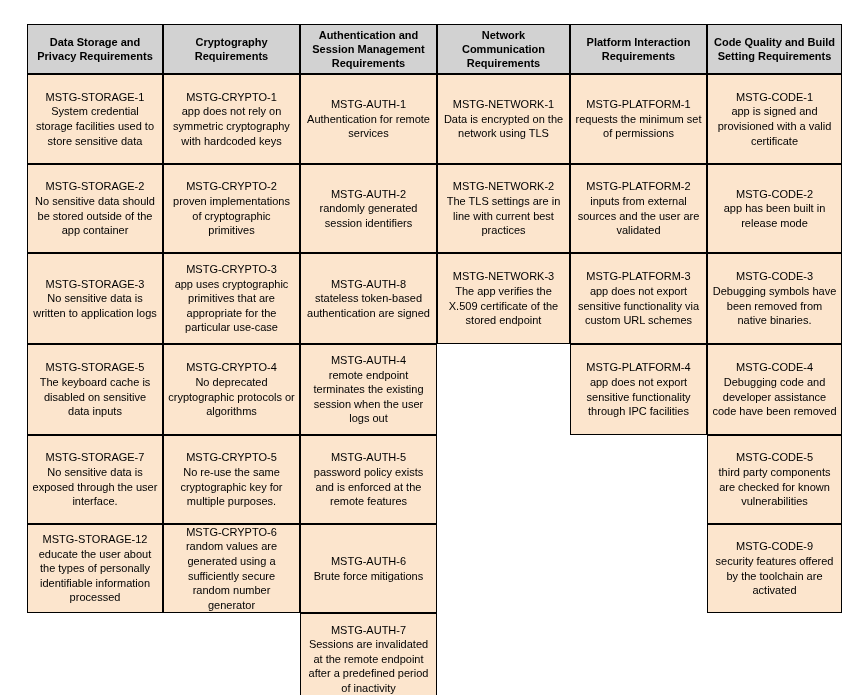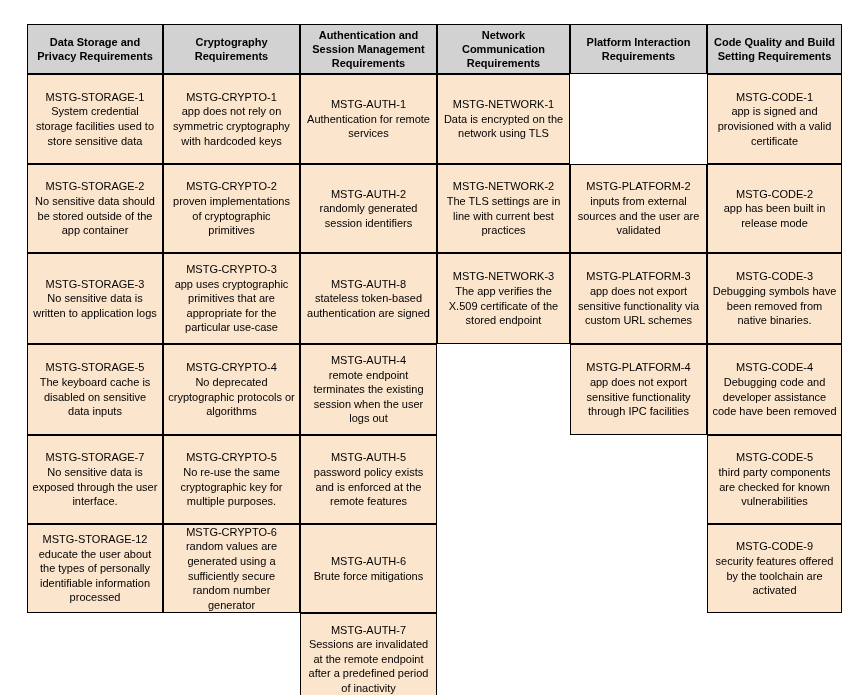--- a/index.html
+++ b/index.html
@@ -151,20 +151,24 @@
     </div>
   <div class="cell" style="grid-area:3/4">
       <div class="rid">MSTG-NETWORK-2</div>
       <div class="rtext">The TLS settings are in line with current best practices</div>
     </div>
   <div class="cell" style="grid-area:4/4">
       <div class="rid">MSTG-NETWORK-3</div>
       <div class="rtext">The app verifies the X.509 certificate of the stored endpoint</div>
     </div>
 
+  <div class="cell" style="grid-area:2/5">
+      <div class="rid">MSTG-PLATFORM-1</div>
+      <div class="rtext">requests the minimum set of permissions</div>
+    </div>
   <div class="cell" style="grid-area:3/5">
       <div class="rid">MSTG-PLATFORM-2</div>
       <div class="rtext">inputs from external sources and the user are validated</div>
     </div>
   <div class="cell" style="grid-area:4/5">
       <div class="rid">MSTG-PLATFORM-3</div>
       <div class="rtext">app does not export sensitive functionality via custom URL schemes</div>
     </div>
   <div class="cell" style="grid-area:5/5">
       <div class="rid">MSTG-PLATFORM-4</div>

